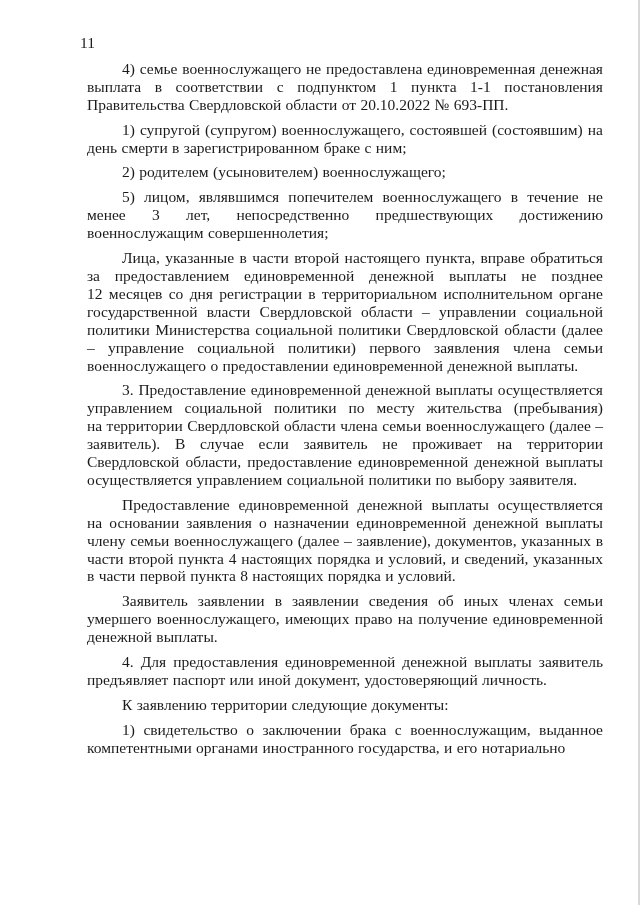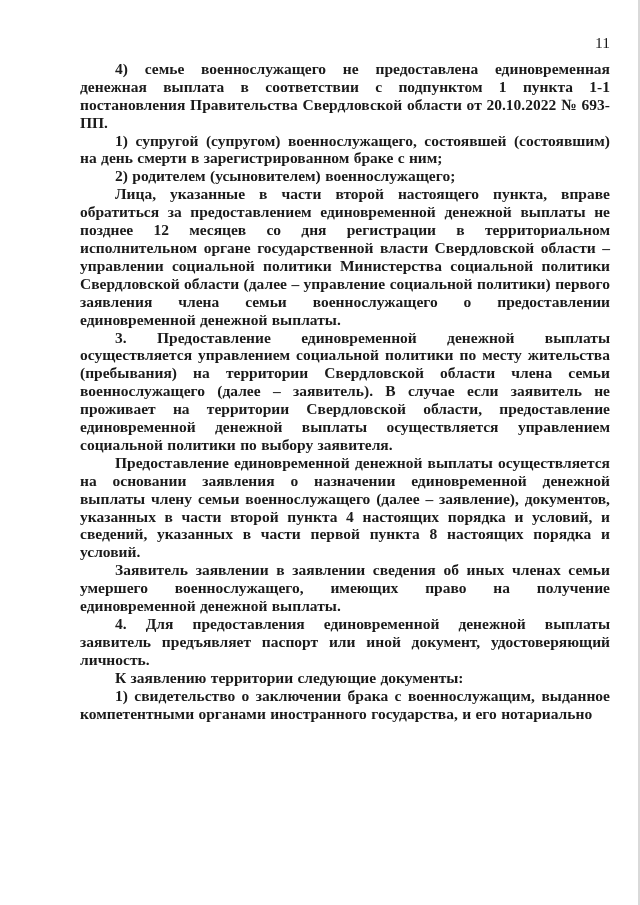--- a/index.html
+++ b/index.html
@@ -27,40 +27,40 @@
     background: #d9d9d9;
   }
   .textblock {
     position: absolute;
     left: 80px;
     top: 34px;
     width: 530px;
   }
   .pagenum {
     margin: 0 0 8px 0;
-    text-align: right;
+    text-align: left;
   }
   p.para {
-    margin: 0;
+    margin: 7px;
     text-align: justify;
     text-indent: 35px;
     word-spacing: 0.5px;
-    font-weight: bold;
   }
 </style>
 </head>
 <body>
 
 <div class="page">
   <div class="scan-edge"></div>
   <div class="textblock">
     <p class="pagenum">11</p>
     <p class="para">4)&nbsp;семье военнослужащего не предоставлена единовременная денежная выплата в соответствии с подпунктом 1 пункта 1-1 постановления Правительства Свердловской области от 20.10.2022 № 693-ПП.</p>
     <p class="para">1)&nbsp;супругой (супругом) военнослужащего, состоявшей (состоявшим) на день смерти в зарегистрированном браке с ним;</p>
     <p class="para">2)&nbsp;родителем (усыновителем) военнослужащего;</p>
+    <p class="para">5)&nbsp;лицом, являвшимся попечителем военнослужащего в течение не менее 3&nbsp;лет, непосредственно предшествующих достижению военнослужащим совершеннолетия;</p>
     <p class="para">Лица, указанные в части второй настоящего пункта, вправе обратиться за&nbsp;предоставлением единовременной денежной выплаты не позднее 12&nbsp;месяцев со&nbsp;дня регистрации в территориальном исполнительном органе государственной власти Свердловской области – управлении социальной политики Министерства социальной политики Свердловской области (далее – управление социальной политики) первого заявления члена семьи военнослужащего о предоставлении единовременной денежной выплаты.</p>
     <p class="para">3.&nbsp;Предоставление единовременной денежной выплаты осуществляется управлением социальной политики по месту жительства (пребывания) на&nbsp;территории Свердловской области члена семьи военнослужащего (далее – заявитель). В случае если заявитель не проживает на территории Свердловской области, предоставление единовременной денежной выплаты осуществляется управлением социальной политики по выбору заявителя.</p>
     <p class="para">Предоставление единовременной денежной выплаты осуществляется на&nbsp;основании заявления о назначении единовременной денежной выплаты члену семьи военнослужащего (далее – заявление), документов, указанных в части второй пункта 4 настоящих порядка и условий, и сведений, указанных в части первой пункта 8 настоящих порядка и условий.</p>
     <p class="para">Заявитель заявлении в заявлении сведения об иных членах семьи умершего военнослужащего, имеющих право на получение единовременной денежной выплаты.</p>
     <p class="para">4.&nbsp;Для предоставления единовременной денежной выплаты заявитель предъявляет паспорт или иной документ, удостоверяющий личность.</p>
     <p class="para">К заявлению территории следующие документы:</p>
     <p class="para">1)&nbsp;свидетельство о заключении брака с военнослужащим, выданное компетентными органами иностранного государства, и его нотариально</p>
   </div>
 </div>
 

